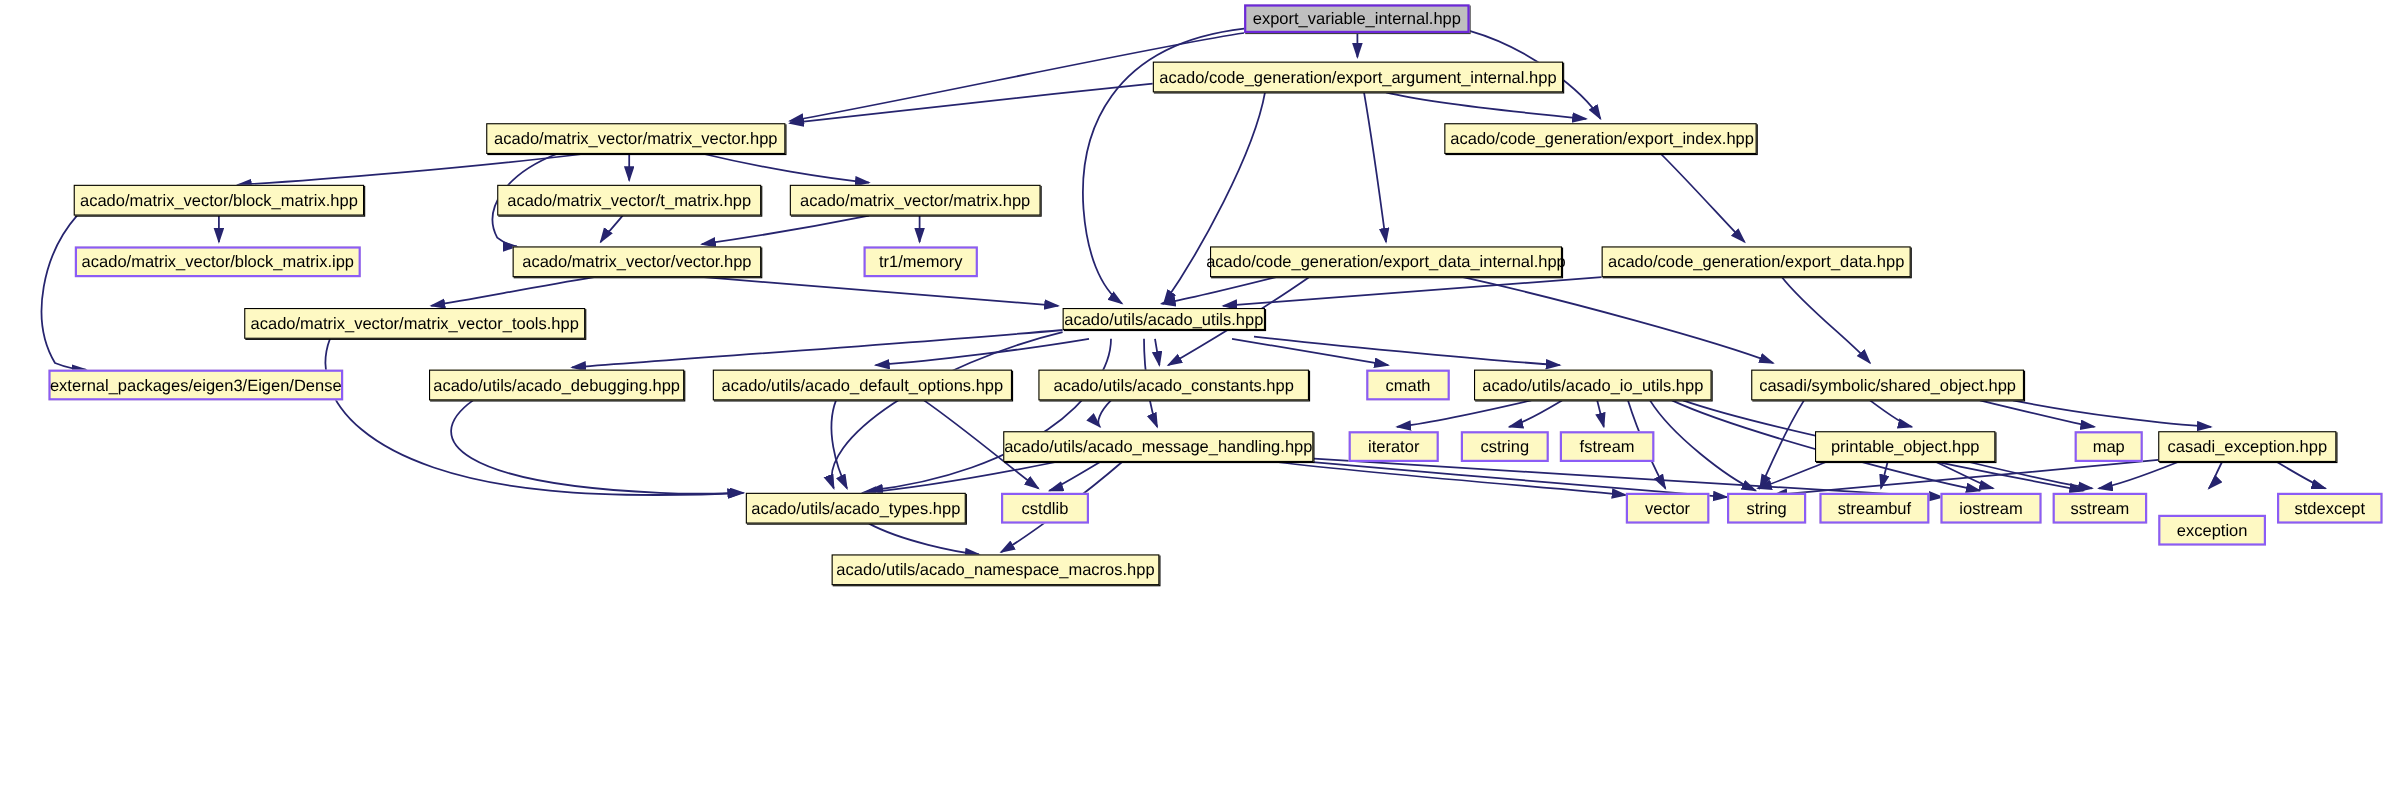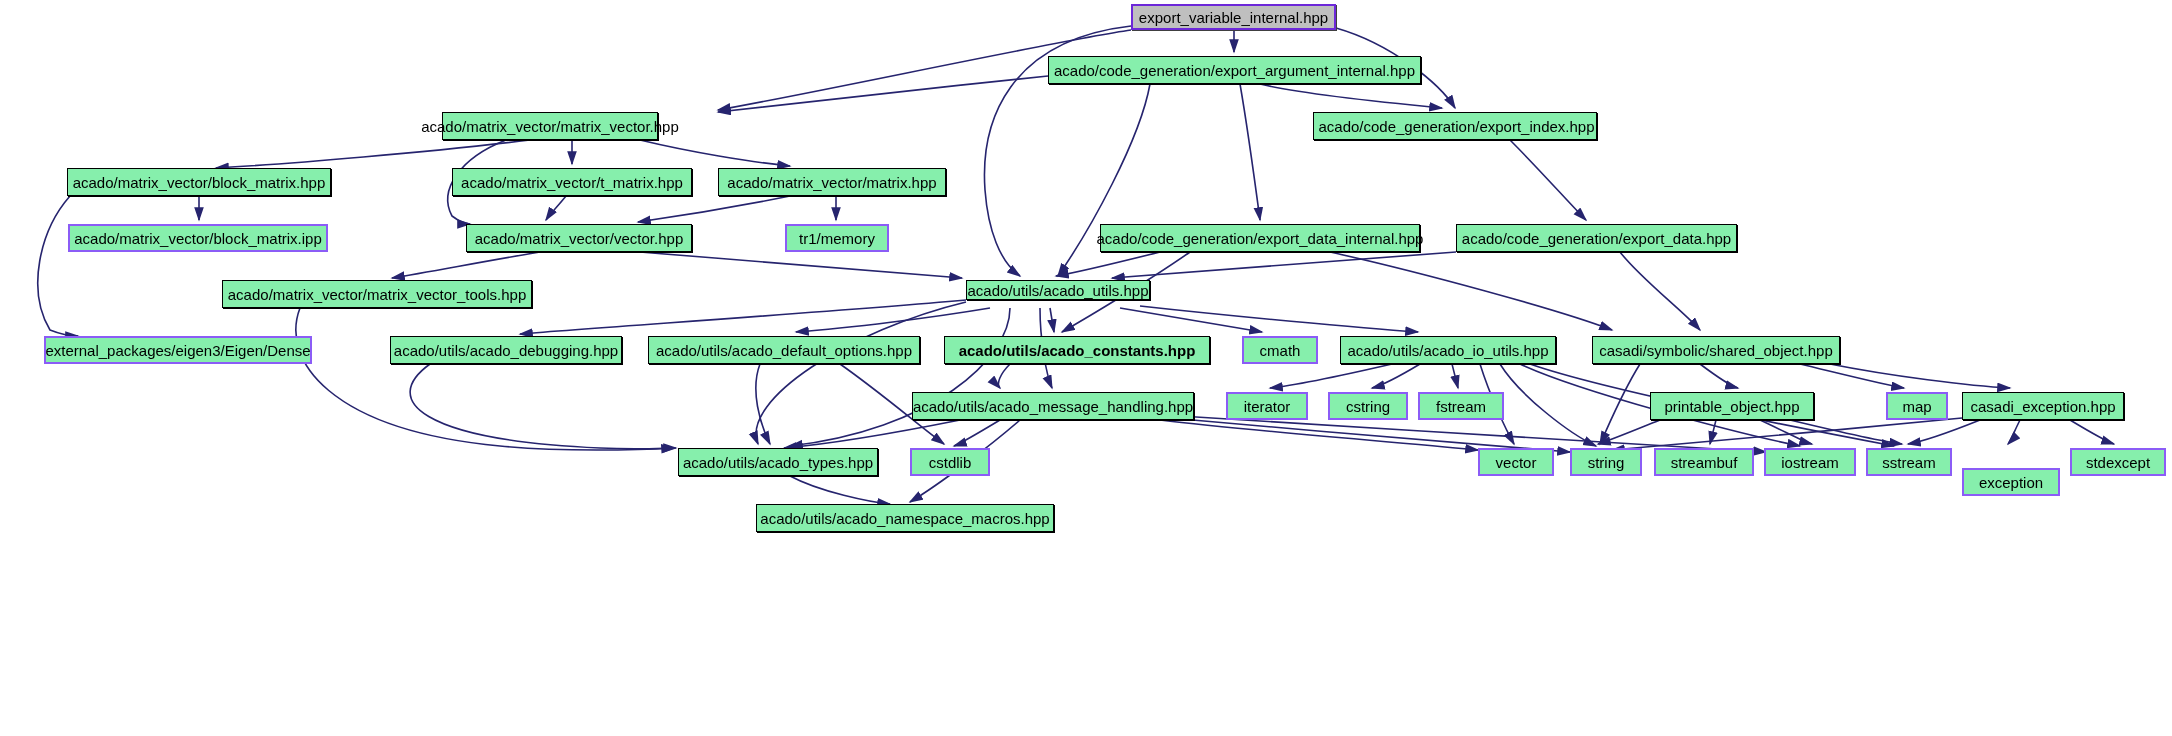--- a/index.html
+++ b/index.html
@@ -8,21 +8,21 @@
     width:2172px;height:736px;
     background:#ffffff;
     font-family:"Liberation Sans","DejaVu Sans",sans-serif;
     overflow:hidden;
   }
   #edges{position:absolute;left:0;top:0;width:2172px;height:736px;}
   .node{
     position:absolute;
     box-sizing:border-box;
     display:flex;align-items:center;justify-content:center;
-    background:#86efac;
+    background:#fef9c3;
     border:1px solid #000000;
     color:#000000;
     font-size:15px;
     line-height:1;
     white-space:nowrap;
     padding:0 8px;
     height:28px;
     z-index:5;
   }
   
@@ -119,21 +119,21 @@
         <path d="M1010,308 C1010,360 930,430 790,446" stroke="#26246e" marker-end="url(#arrow)"></path>
       </g>
   </svg>
   <div id="node-layer">
       <div class="node root" style="left: 1131px; top: 4px; width: 205px; height: 26px;">
         <span>export_variable_internal.hpp</span>
       </div>
       <div class="node hdr" style="left: 1048px; top: 56px; width: 373px; height: 28px;">
         <span>acado/code_generation/export_argument_internal.hpp</span>
       </div>
-      <div class="node hdr" style="left: 442px; top: 112px; width: 216px; height: 28px;">
+      <div class="node hdr" style="left: 442px; top: 112px; width: 272px; height: 28px;">
         <span>acado/matrix_vector/matrix_vector.hpp</span>
       </div>
       <div class="node hdr" style="left: 1313px; top: 112px; width: 284px; height: 28px; padding-left: 11px;">
         <span>acado/code_generation/export_index.hpp</span>
       </div>
       <div class="node hdr" style="left: 67px; top: 168px; width: 264px; height: 28px;">
         <span>acado/matrix_vector/block_matrix.hpp</span>
       </div>
       <div class="node hdr" style="left: 452px; top: 168px; width: 240px; height: 28px;">
         <span>acado/matrix_vector/t_matrix.hpp</span>
@@ -164,21 +164,21 @@
       </div>
       <div class="node sys" style="left: 44px; top: 336px; width: 268px; height: 28px;">
         <span>external_packages/eigen3/Eigen/Dense</span>
       </div>
       <div class="node hdr" style="left: 390px; top: 336px; width: 232px; height: 28px;">
         <span>acado/utils/acado_debugging.hpp</span>
       </div>
       <div class="node hdr" style="left: 648px; top: 336px; width: 272px; height: 28px; text-align: right;">
         <span>acado/utils/acado_default_options.hpp</span>
       </div>
-      <div class="node hdr" style="left: 944px; top: 336px; width: 266px; height: 28px; font-weight: bold;">
+      <div class="node hdr" style="left: 944px; top: 336px; width: 246px; height: 28px;">
         <span>acado/utils/acado_constants.hpp</span>
       </div>
       <div class="node sys" style="left: 1242px; top: 336px; width: 76px; height: 28px;">
         <span>cmath</span>
       </div>
       <div class="node hdr" style="left: 1340px; top: 336px; width: 216px; height: 28px;">
         <span>acado/utils/acado_io_utils.hpp</span>
       </div>
       <div class="node hdr" style="left: 1592px; top: 336px; width: 248px; height: 28px;">
         <span>casadi/symbolic/shared_object.hpp</span>

